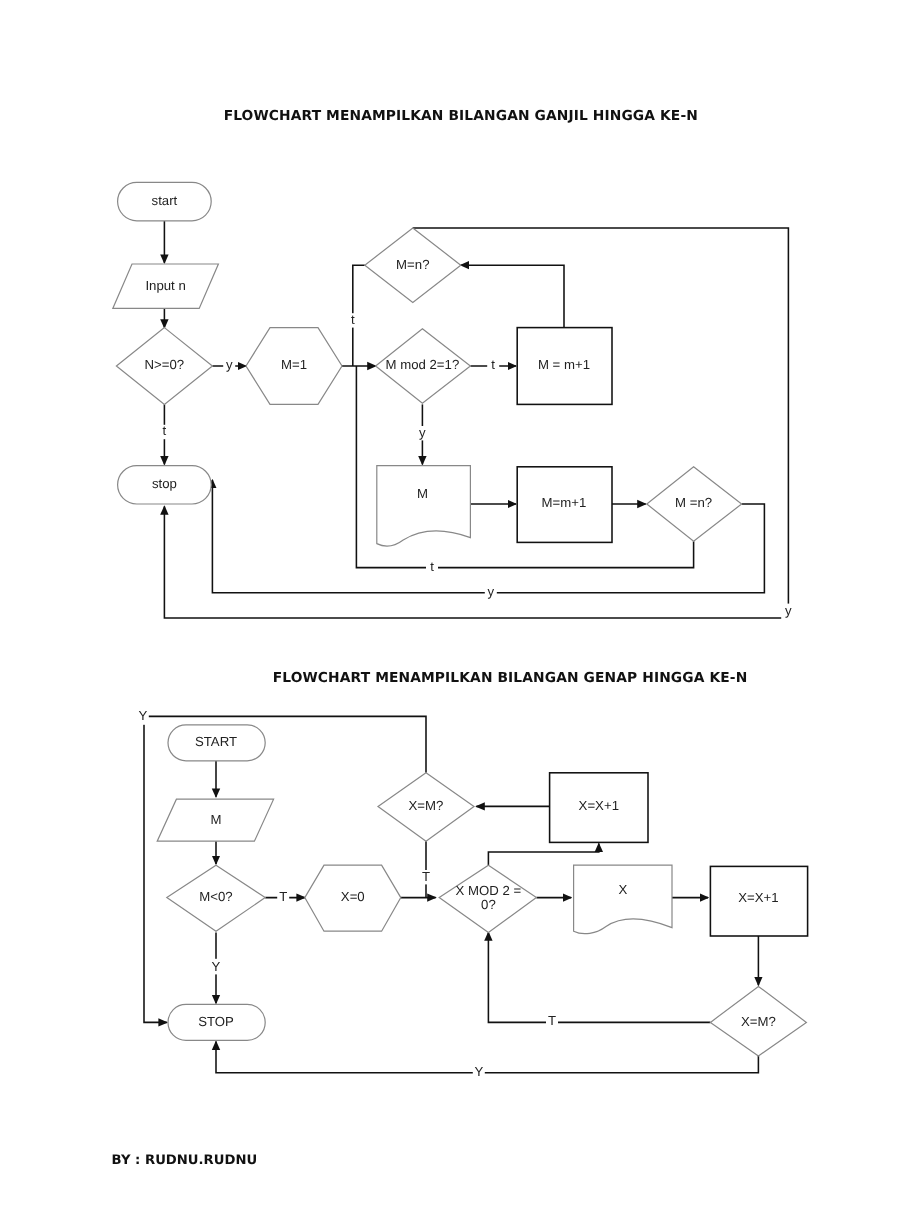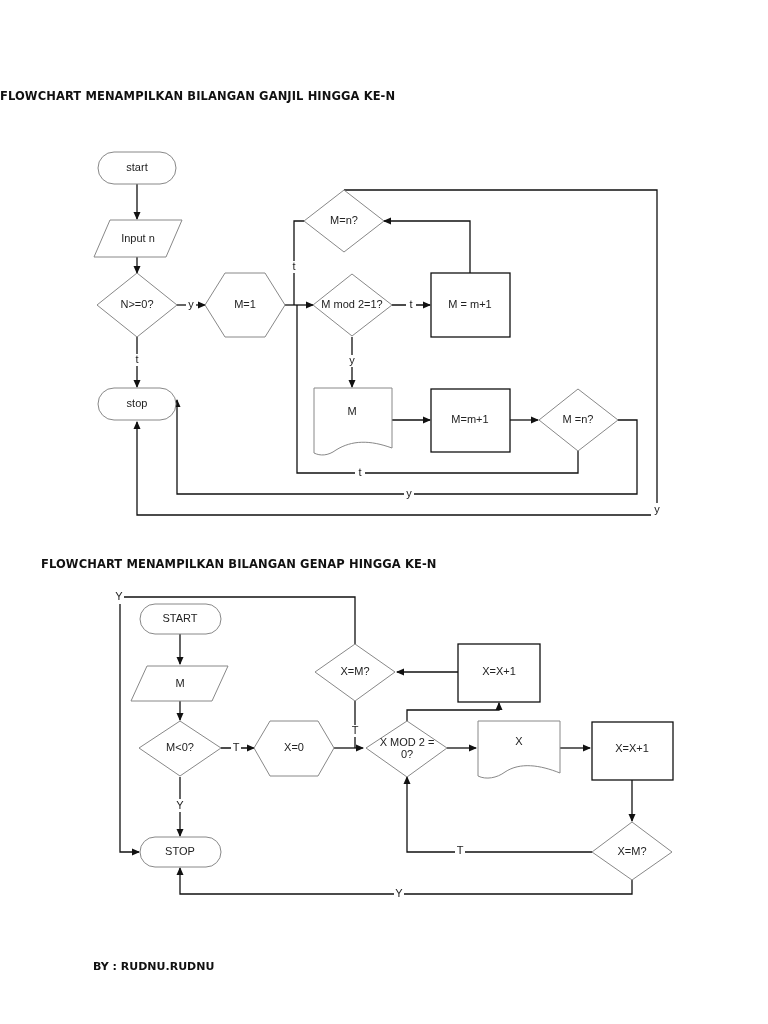--- a/index.html
+++ b/index.html
@@ -1,17 +1,17 @@
 <!DOCTYPE html>
 <html><head>
   <meta charset="utf-8">
   <style>
     html, body { margin: 0; padding: 0; background: #ffffff; }
     body { width: 768px; height: 1024px; position: relative; overflow: hidden; font-family: "Liberation Sans", sans-serif; }
-    .title { position: absolute; left: 0; width: 768px; font-family: "DejaVu Sans", sans-serif; font-weight: bold; font-size: 11.5px; color: #111; letter-spacing: 0.1px; }
+    .title { position: absolute; left: 0; width: 768px; text-align: center; font-family: "DejaVu Sans", sans-serif; font-weight: bold; font-size: 11.5px; color: #111; letter-spacing: 0.1px; }
     #title1 { top: 89px; }
     #title2 { top: 557px; margin-left: 41px; }
     #credit { position: absolute; left: 93px; top: 960px; font-family: "DejaVu Sans", sans-serif; font-weight: bold; font-size: 11px; color: #111; }
     svg { position: absolute; left: 0; top: 0; }
     .shape { fill: #ffffff; stroke: #888; stroke-width: 1; }
     .box { fill: #ffffff; stroke: #111; stroke-width: 1.3; }
     .line { fill: none; stroke: #111; stroke-width: 1.3; }
     .lbl { font-family: "Liberation Sans", sans-serif; font-size: 11px; fill: #222; text-anchor: middle; dominant-baseline: middle; }
     .elbl { font-family: "Liberation Sans", sans-serif; font-size: 11px; fill: #222; text-anchor: middle; dominant-baseline: middle; }
   </style>

